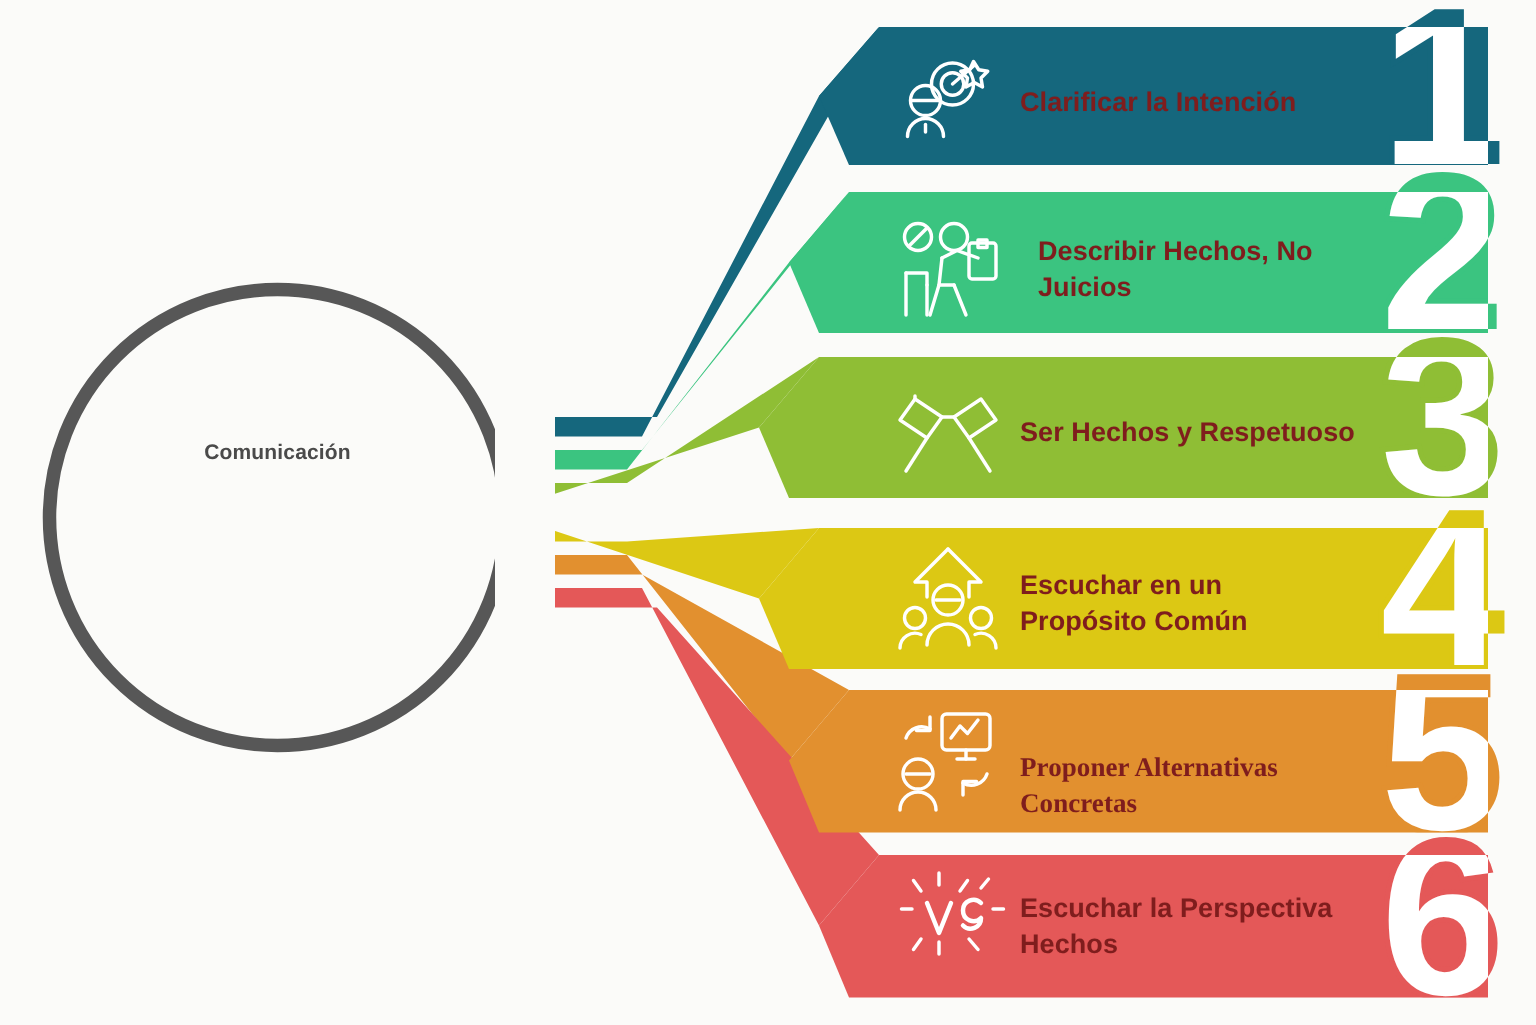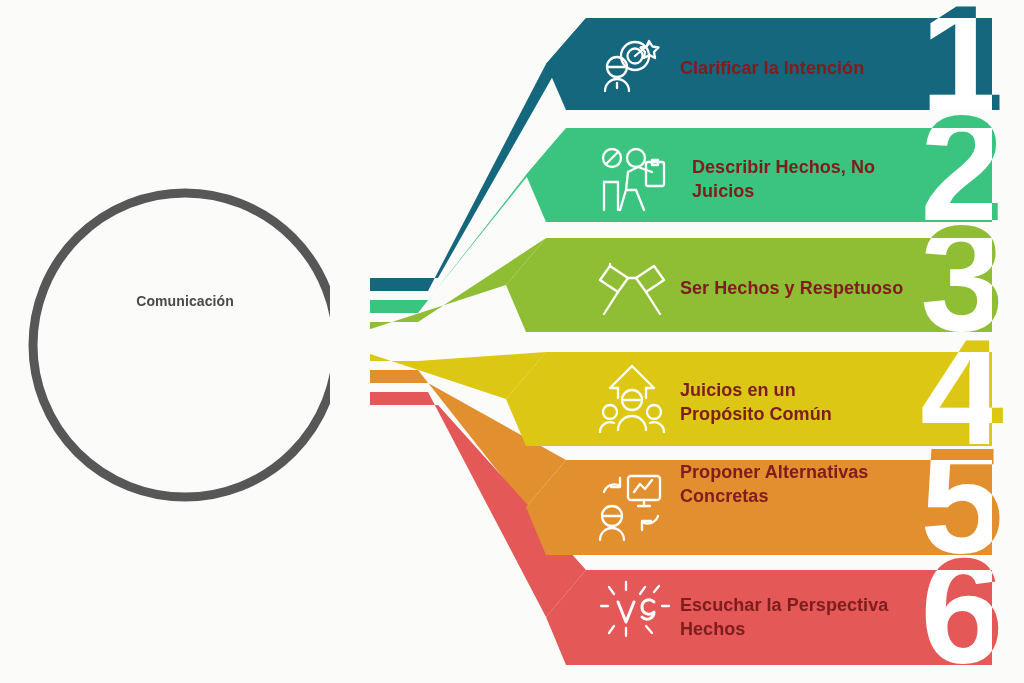--- a/index.html
+++ b/index.html
@@ -218,20 +218,20 @@
   </svg>
 
   <div class="hub-label">
     <div>Comunicación</div>
   </div>
 
   <div class="band-label" style="left:680px; top:56px;">Clarificar la Intención</div>
   <div class="band-label" style="left:680px; top:155px;margin-left:12px;">Describir Hechos, No
 Juicios</div>
   <div class="band-label" style="left:680px; top:276px;">Ser Hechos y Respetuoso</div>
-  <div class="band-label" style="left:680px; top:378px;">Juicios en un
+  <div class="band-label" style="left:680px; top:378px;">Escuchar en un
 Propósito Común</div>
-  <div class="band-label" style="left:680px; top:460px;">Proponer Alternativas
+  <div class="band-label" style="left:680px; top:499px;font-family:Liberation Serif, serif;">Proponer Alternativas
 Concretas</div>
   <div class="band-label" style="left:680px; top:593px;">Escuchar la Perspectiva
 Hechos</div>
 
 </div>
 
 </body></html>

